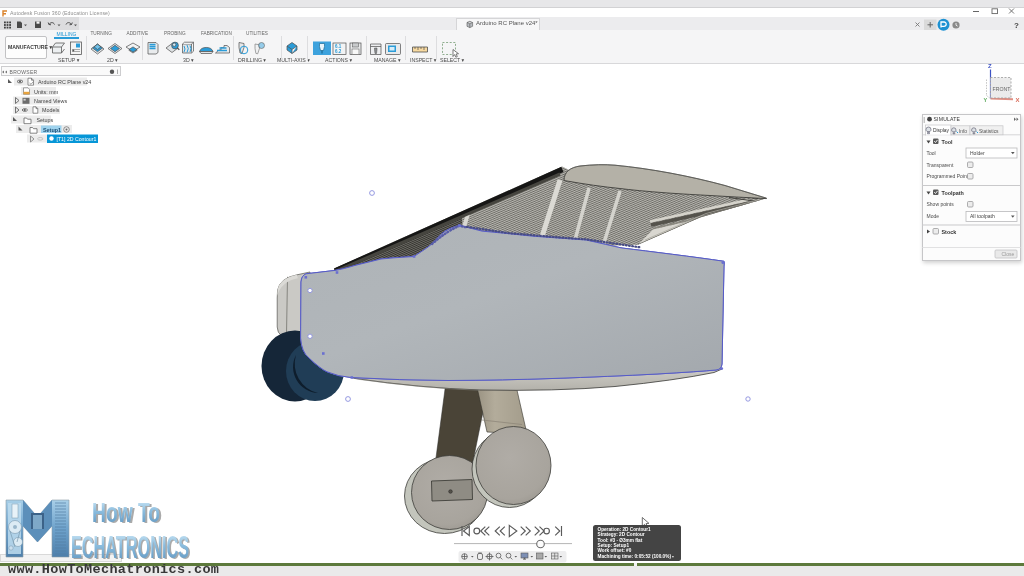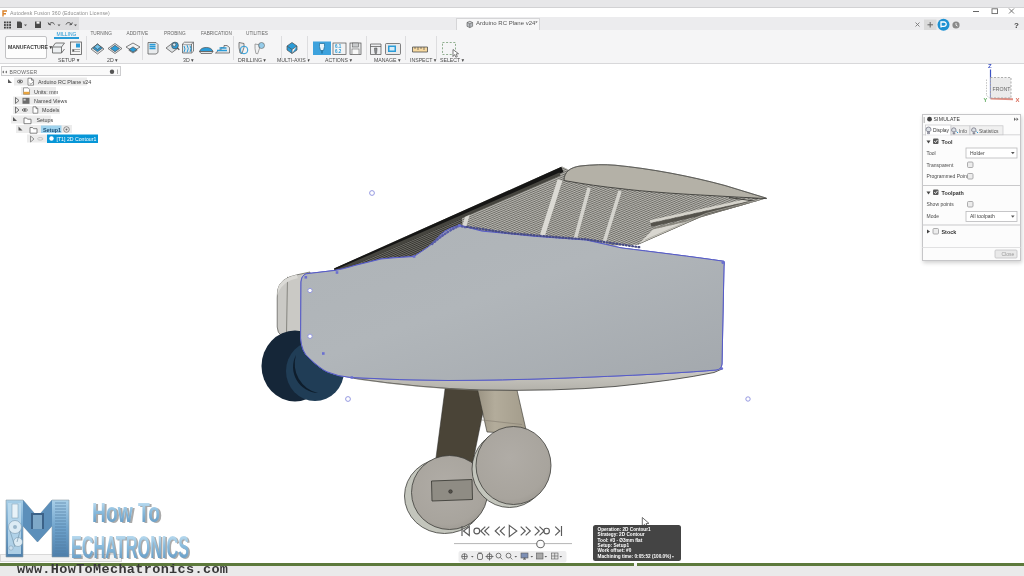--- a/index.html
+++ b/index.html
@@ -25,21 +25,21 @@
   #browser-head{left:1px;top:66px;width:120px;height:9.5px;background:#fafafa;border:1px solid #cdcdcf;box-sizing:border-box;}
   
   #dialog{left:922px;top:113.5px;width:99px;height:147px;background:#fcfcfc;border:1px solid #c6c6c8;box-sizing:border-box;box-shadow:1px 2px 4px rgba(0,0,0,0.18);}
   
   #tooltip{left:593px;top:524.5px;width:88px;height:36.5px;background:rgba(62,62,62,0.97);border-radius:2.5px;color:#fff;}
   #tooltip div{font-size:4.7px;font-weight:bold;line-height:5.35px;white-space:nowrap;}
   
   #greenline{left:0;top:563px;width:1024px;height:2.5px;background:#5d7a3c;}
   #greengap{left:633.5px;top:563px;width:3px;height:2.5px;background:#f2f2f2;}
   #bottomgray{left:0;top:565.5px;width:1024px;height:10.5px;background:#eaeaea;}
-  #wwwtext{left:17px;top:561.5px;font-family:"Liberation Mono",monospace;font-size:13.5px;font-weight:bold;color:#383838;letter-spacing:0.35px;}
+  #wwwtext{left:8px;top:561.5px;font-family:"Liberation Mono",monospace;font-size:13.5px;font-weight:bold;color:#383838;letter-spacing:0.35px;}
   #comments{left:0px;top:553.5px;width:122px;height:8.5px;background:#f3f3f3;border:1px solid #d9d9d9;box-sizing:border-box;}
   #comments span{font-size:5px;color:#888;margin-left:11px;}
 </style>
 </head>
 <body>
 <div id="app">
   <div id="topstrip" class="abs"></div>
   <div id="titlebar" class="abs"></div>
   <div id="title-text" class="abs">Autodesk Fusion 360 (Education License)</div>
   <div id="tabbar" class="abs"></div>

